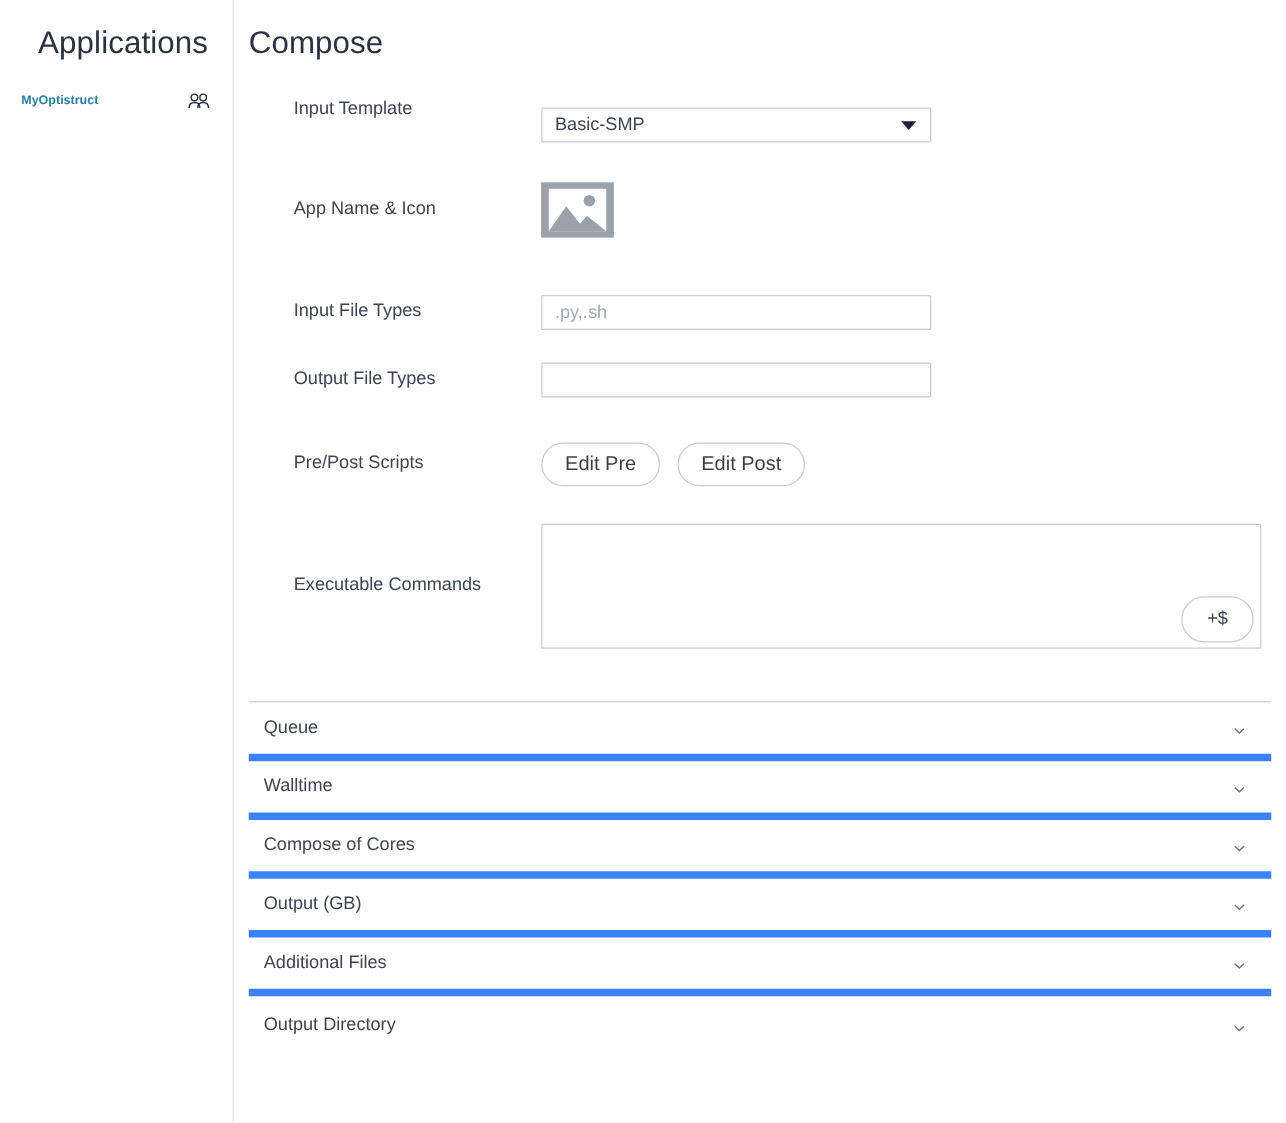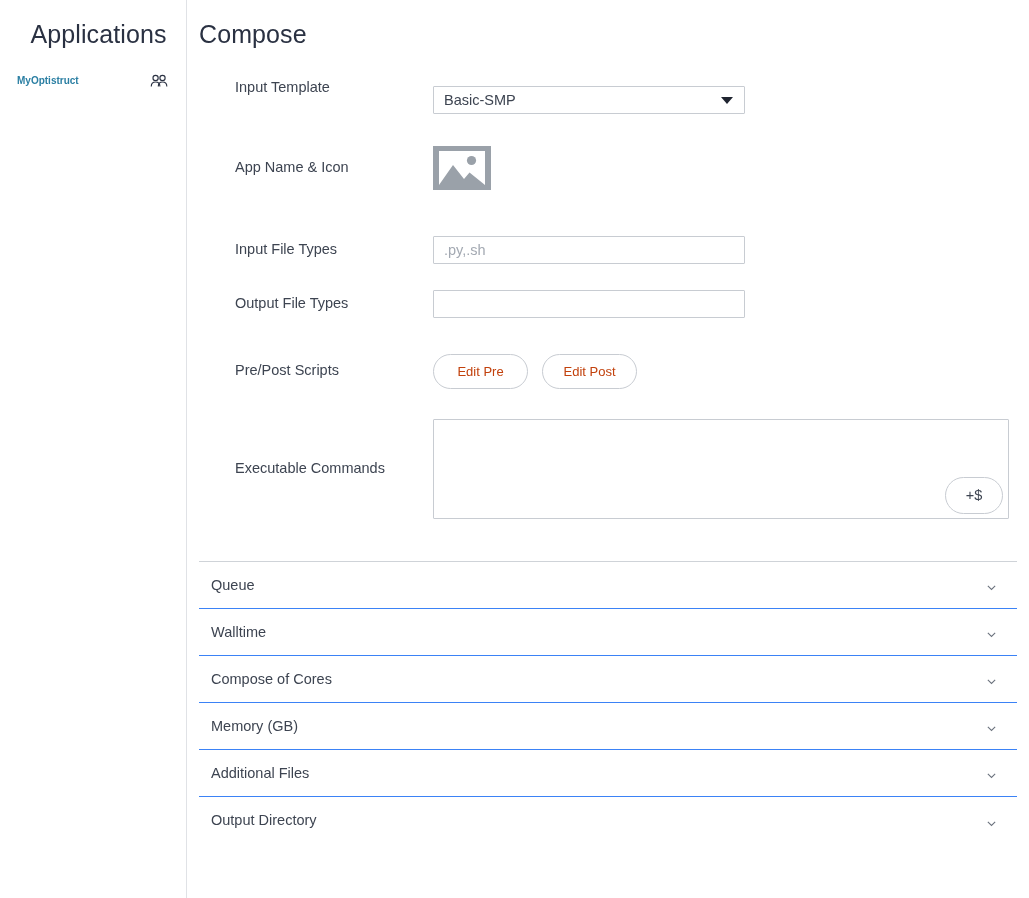--- a/index.html
+++ b/index.html
@@ -173,22 +173,22 @@
 
   .row-scripts { margin-top: 36px; }
   .pill-btn {
     height: 35px;
     min-width: 95px;
     padding: 0 18px;
     border: 1px solid #c8ccd2;
     border-radius: 18px;
     background: #ffffff;
     font-family: "Liberation Sans", sans-serif;
-    font-size: 13px;
-    color: #c2410c;
+    font-size: 16px;
+    color: #404040;
     cursor: pointer;
     line-height: 33px;
   }
   .pill-btn + .pill-btn { margin-left: 14px; }
 
   .row-exec { margin-top: 30px; align-items: center; }
   .exec-area {
     width: 576px;
     height: 100px;
     border: 1px solid #c8ccd2;
@@ -221,21 +221,21 @@
   .accordion {
     margin: 42px 12px 0 12px;
     width: 818px;
     border-top: 1px solid #cfd3d8;
   }
   .acc-row {
     height: 47px;
     display: flex;
     align-items: center;
     justify-content: space-between;
-    border-bottom: 1px solid #3b82f6;
+    border-bottom: 6px solid #3b82f6;
     padding: 0 20px 0 12px;
     cursor: pointer;
   }
   .acc-row:last-child { border-bottom: none; }
   .acc-label {
     font-size: 14.5px;
     color: #3d4451;
   }
   .chev {
     width: 11px;
@@ -340,21 +340,21 @@
       <div class="acc-row">
         <span class="acc-label">Compose of Cores</span>
         <span class="chev">
           <svg viewBox="0 0 12 12" width="11" height="11" aria-hidden="true">
               <path d="M2 4.3 L6 8.1 L10 4.3" fill="none" stroke="#6c737e" stroke-width="1.2"></path>
             </svg>
         </span>
       </div>
 
       <div class="acc-row">
-        <span class="acc-label">Memory (GB)</span>
+        <span class="acc-label">Output (GB)</span>
         <span class="chev">
           <svg viewBox="0 0 12 12" width="11" height="11" aria-hidden="true">
               <path d="M2 4.3 L6 8.1 L10 4.3" fill="none" stroke="#6c737e" stroke-width="1.2"></path>
             </svg>
         </span>
       </div>
 
 
       <div class="acc-row">
         <span class="acc-label">Additional Files</span>

